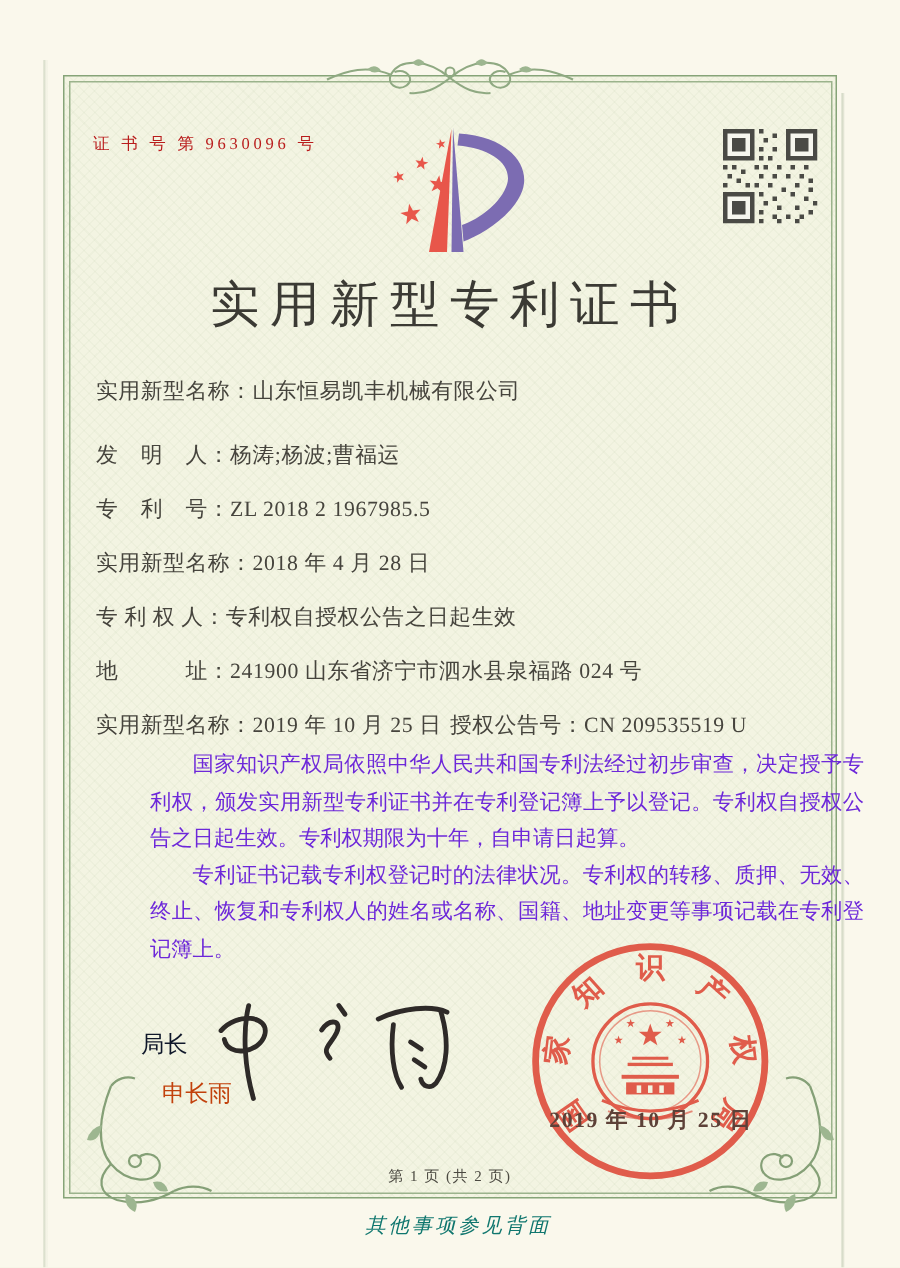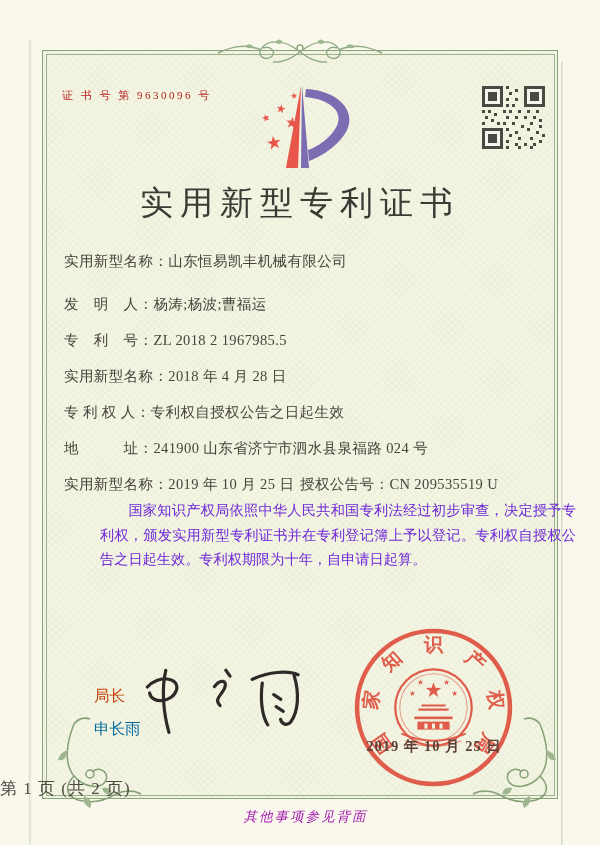--- a/index.html
+++ b/index.html
@@ -32,30 +32,30 @@
   }
   .frow{position:absolute;left:64px;right:62px;font-size:14.5px;line-height:22px;
     letter-spacing:.4px;color:#46443d;white-space:nowrap;}
   .frow .flabel{color:#46443d;}
   .grant2{position:absolute;left:236px;top:0;}
   .paras{
     position:absolute;left:64px;width:476px;top:498px;
     font-size:14.2px;line-height:24.5px;text-align:justify;color:#6d28d9;margin-left:36px;
   }
   .paras p{margin:0;text-indent:2em;}
-  .signer-role{position:absolute;left:94px;top:686px;font-size:15.5px;color:#c2410c;}
-  .signer-name{position:absolute;left:94px;top:719px;font-size:15.5px;color:#0369a1;}
+  .signer-role{position:absolute;left:94px;top:686px;font-size:15.5px;color:#0f172a;}
+  .signer-name{position:absolute;left:108px;top:719px;font-size:15.5px;color:#c2410c;}
   .signature{position:absolute;left:135px;top:660px;transform:rotate(-2deg);}
   .seal{position:absolute;left:346px;top:620px;opacity:.93;}
   .seal-date{position:absolute;left:348px;top:737px;width:172px;text-align:center;
     font-size:14.5px;letter-spacing:1px;color:#5d4138;font-weight:600;}
-  .page-ind{position:absolute;left:0;right:0;top:777px;text-align:left;
-    font-size:17px;letter-spacing:1px;color:#4c4a42;}
+  .page-ind{position:absolute;left:0;right:0;top:777px;text-align:center;
+    font-size:10px;letter-spacing:1px;color:#4c4a42;}
   .back-note{position:absolute;left:0;right:0;top:808px;text-align:center;
-    font-size:13.5px;letter-spacing:2px;font-style:italic;color:#a21caf;margin-left:11px;}
+    font-size:13.5px;letter-spacing:2px;font-style:italic;color:#0f766e;margin-left:11px;}
   svg text{font-family:"Liberation Serif","DejaVu Serif",serif;}
 </style>
 </head>
 <body>
 
 <svg width="0" height="0" style="position:absolute" aria-hidden="true">
   <defs>
     <path id="star" d="M0,-1 L0.235,-0.324 L0.951,-0.309 L0.380,0.124 L0.588,0.809 L0,0.4 L-0.588,0.809 L-0.380,0.124 L-0.951,-0.309 L-0.235,-0.324 Z"></path>
   </defs>
 </svg>
@@ -215,20 +215,21 @@
 <div class="frow" style="top:437px">
   <span class="flabel">地　　　址：</span><span>241900 山东省济宁市泗水县泉福路 024 号</span>
 </div>
 <div class="frow" style="top:473px">
   <span class="flabel">实用新型名称：</span><span>2019 年 10 月 25 日</span>
   <span class="grant2"><span>授权公告号：</span><span>CN 209535519 U</span></span>
 </div>
 
 <div class="paras">
   <p>国家知识产权局依照中华人民共和国专利法经过初步审查，决定授予专利权，颁发实用新型专利证书并在专利登记簿上予以登记。专利权自授权公告之日起生效。专利权期限为十年，自申请日起算。</p>
+  <p>专利证书记载专利权登记时的法律状况。专利权的转移、质押、无效、终止、恢复和专利权人的姓名或名称、国籍、地址变更等事项记载在专利登记簿上。</p>
 </div>
 
 <div class="signer-role">局长</div>
 <div class="signer-name">申长雨</div>
 
 <svg class="signature" width="200" height="88" viewBox="0 0 200 88">
   <g stroke="#2e2a28" stroke-width="3.2" fill="none" stroke-linecap="round" stroke-linejoin="round">
     <path d="M32,8 C27,26 28,50 33,70"></path>
     <path d="M13,24 C24,12 46,15 42,28 C38,40 17,42 15,30"></path>
     <path d="M80,26 C86,18 94,20 90,28 C86,36 79,38 85,45"></path>

